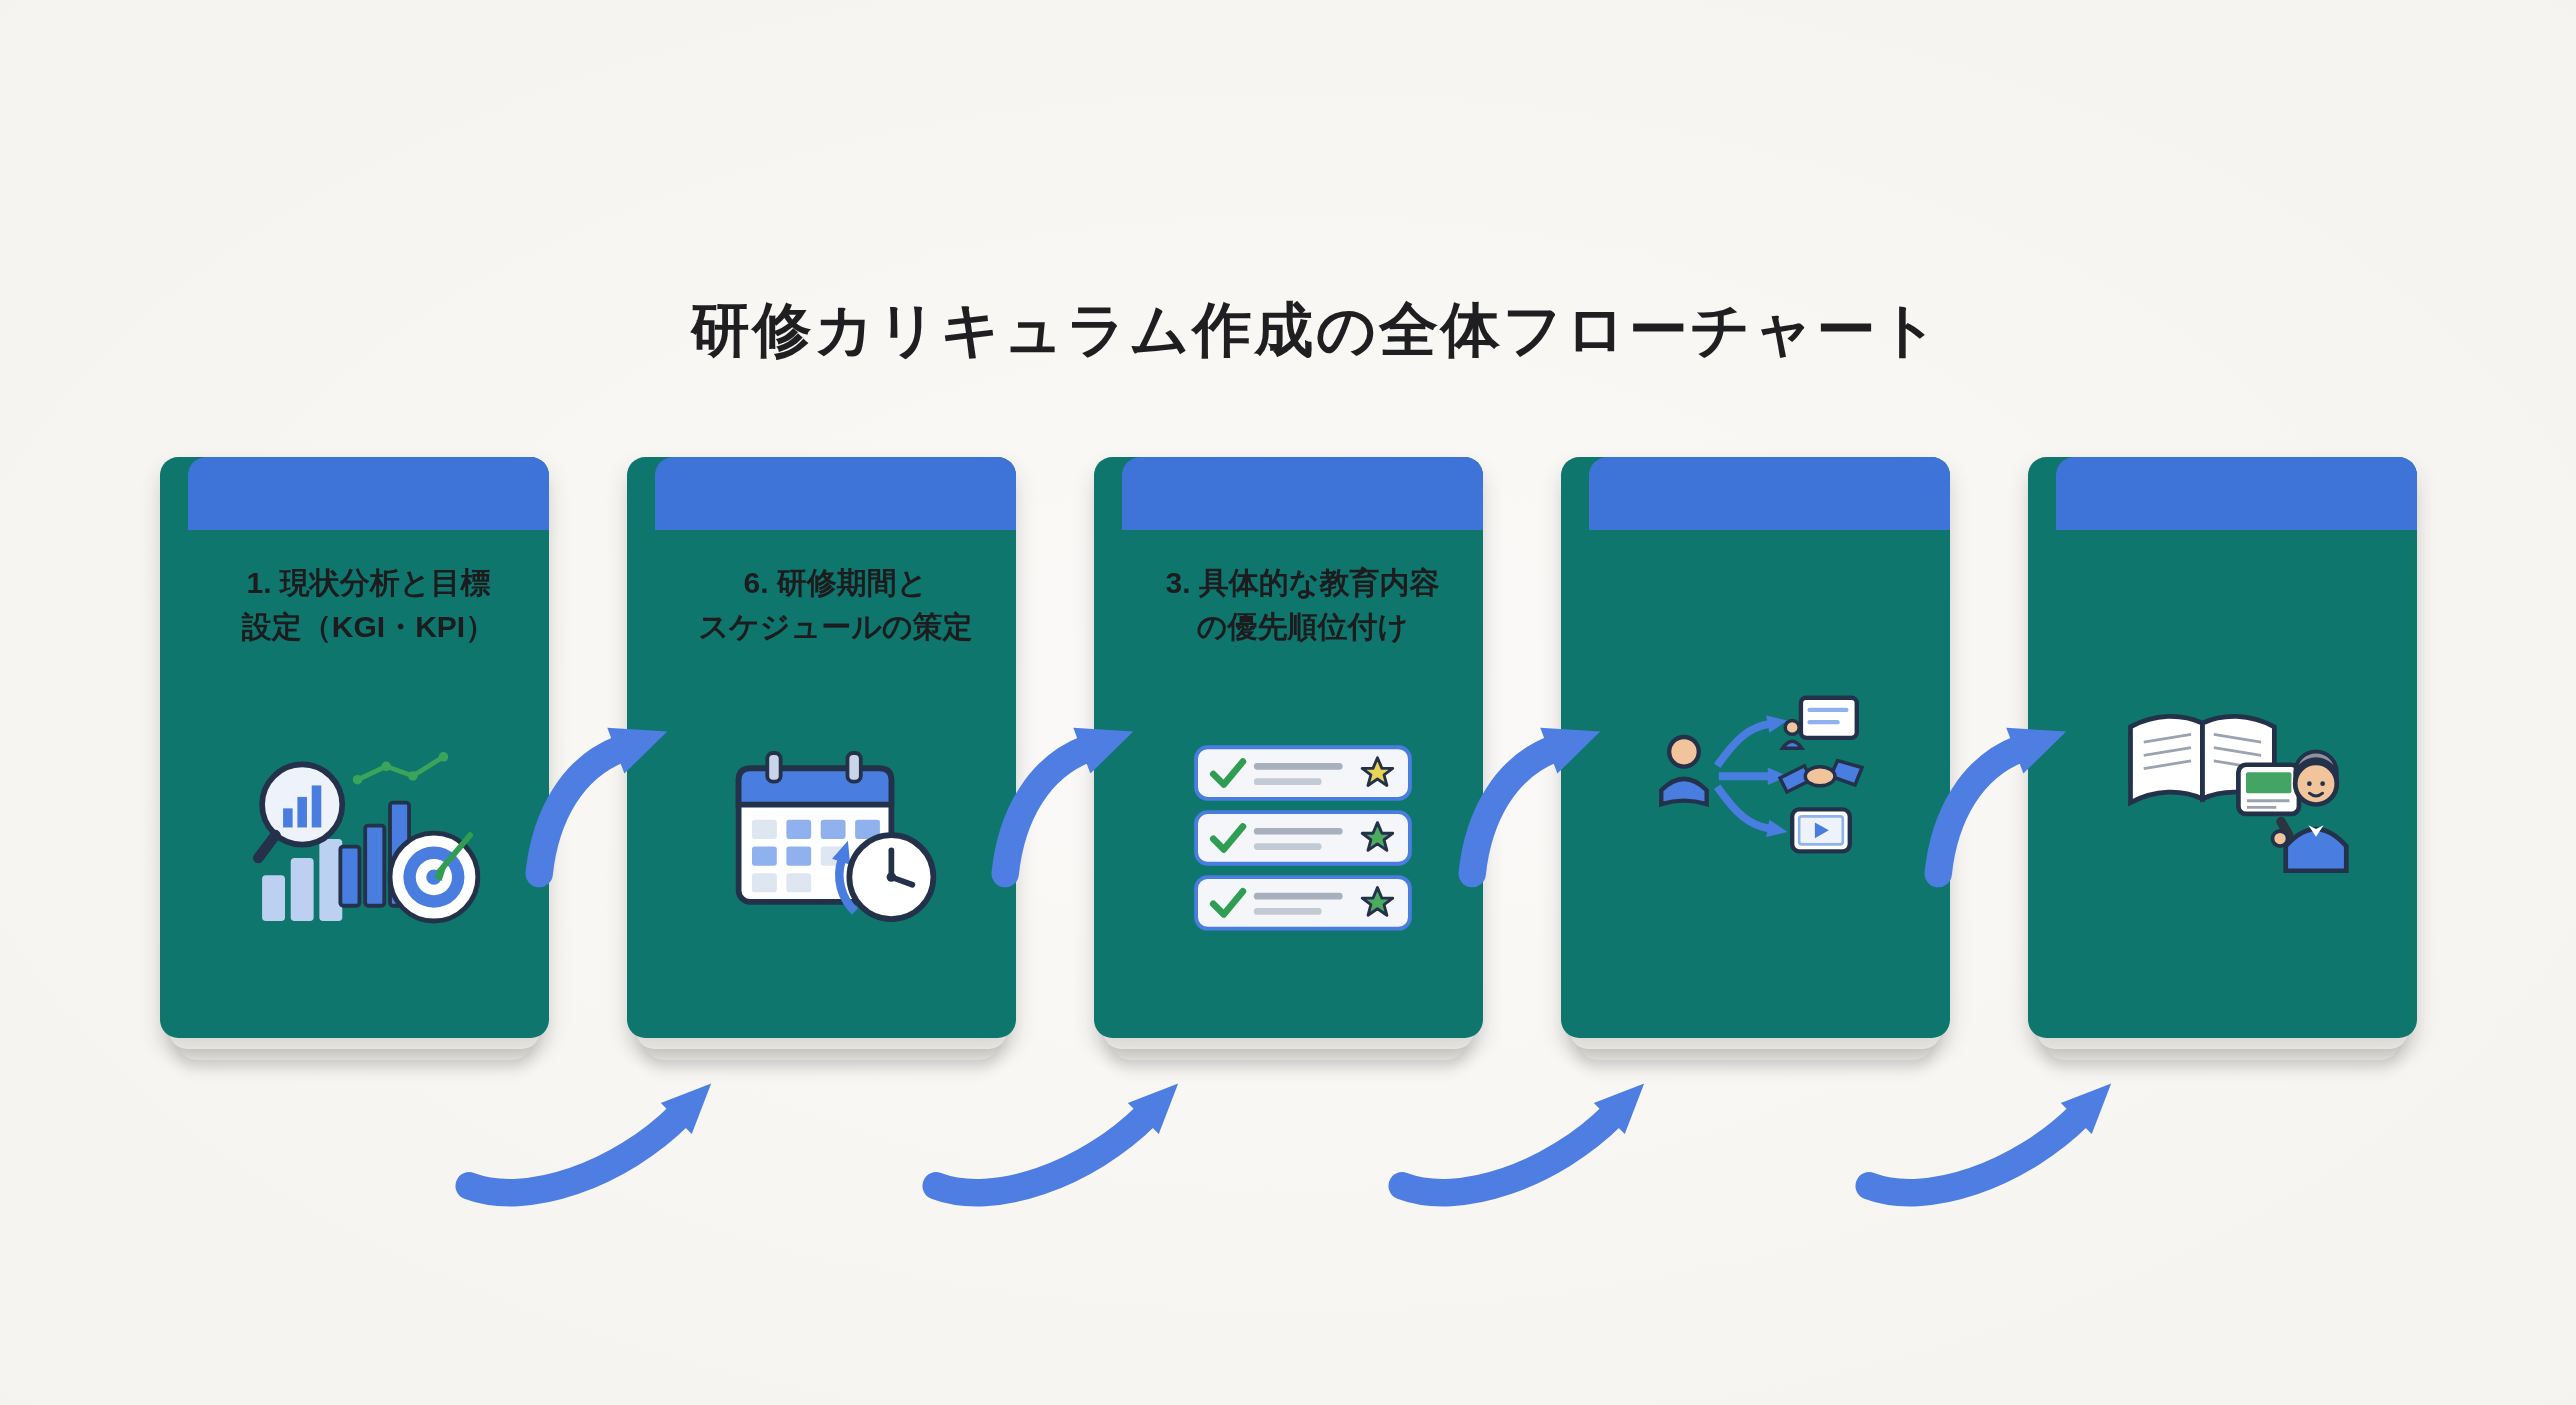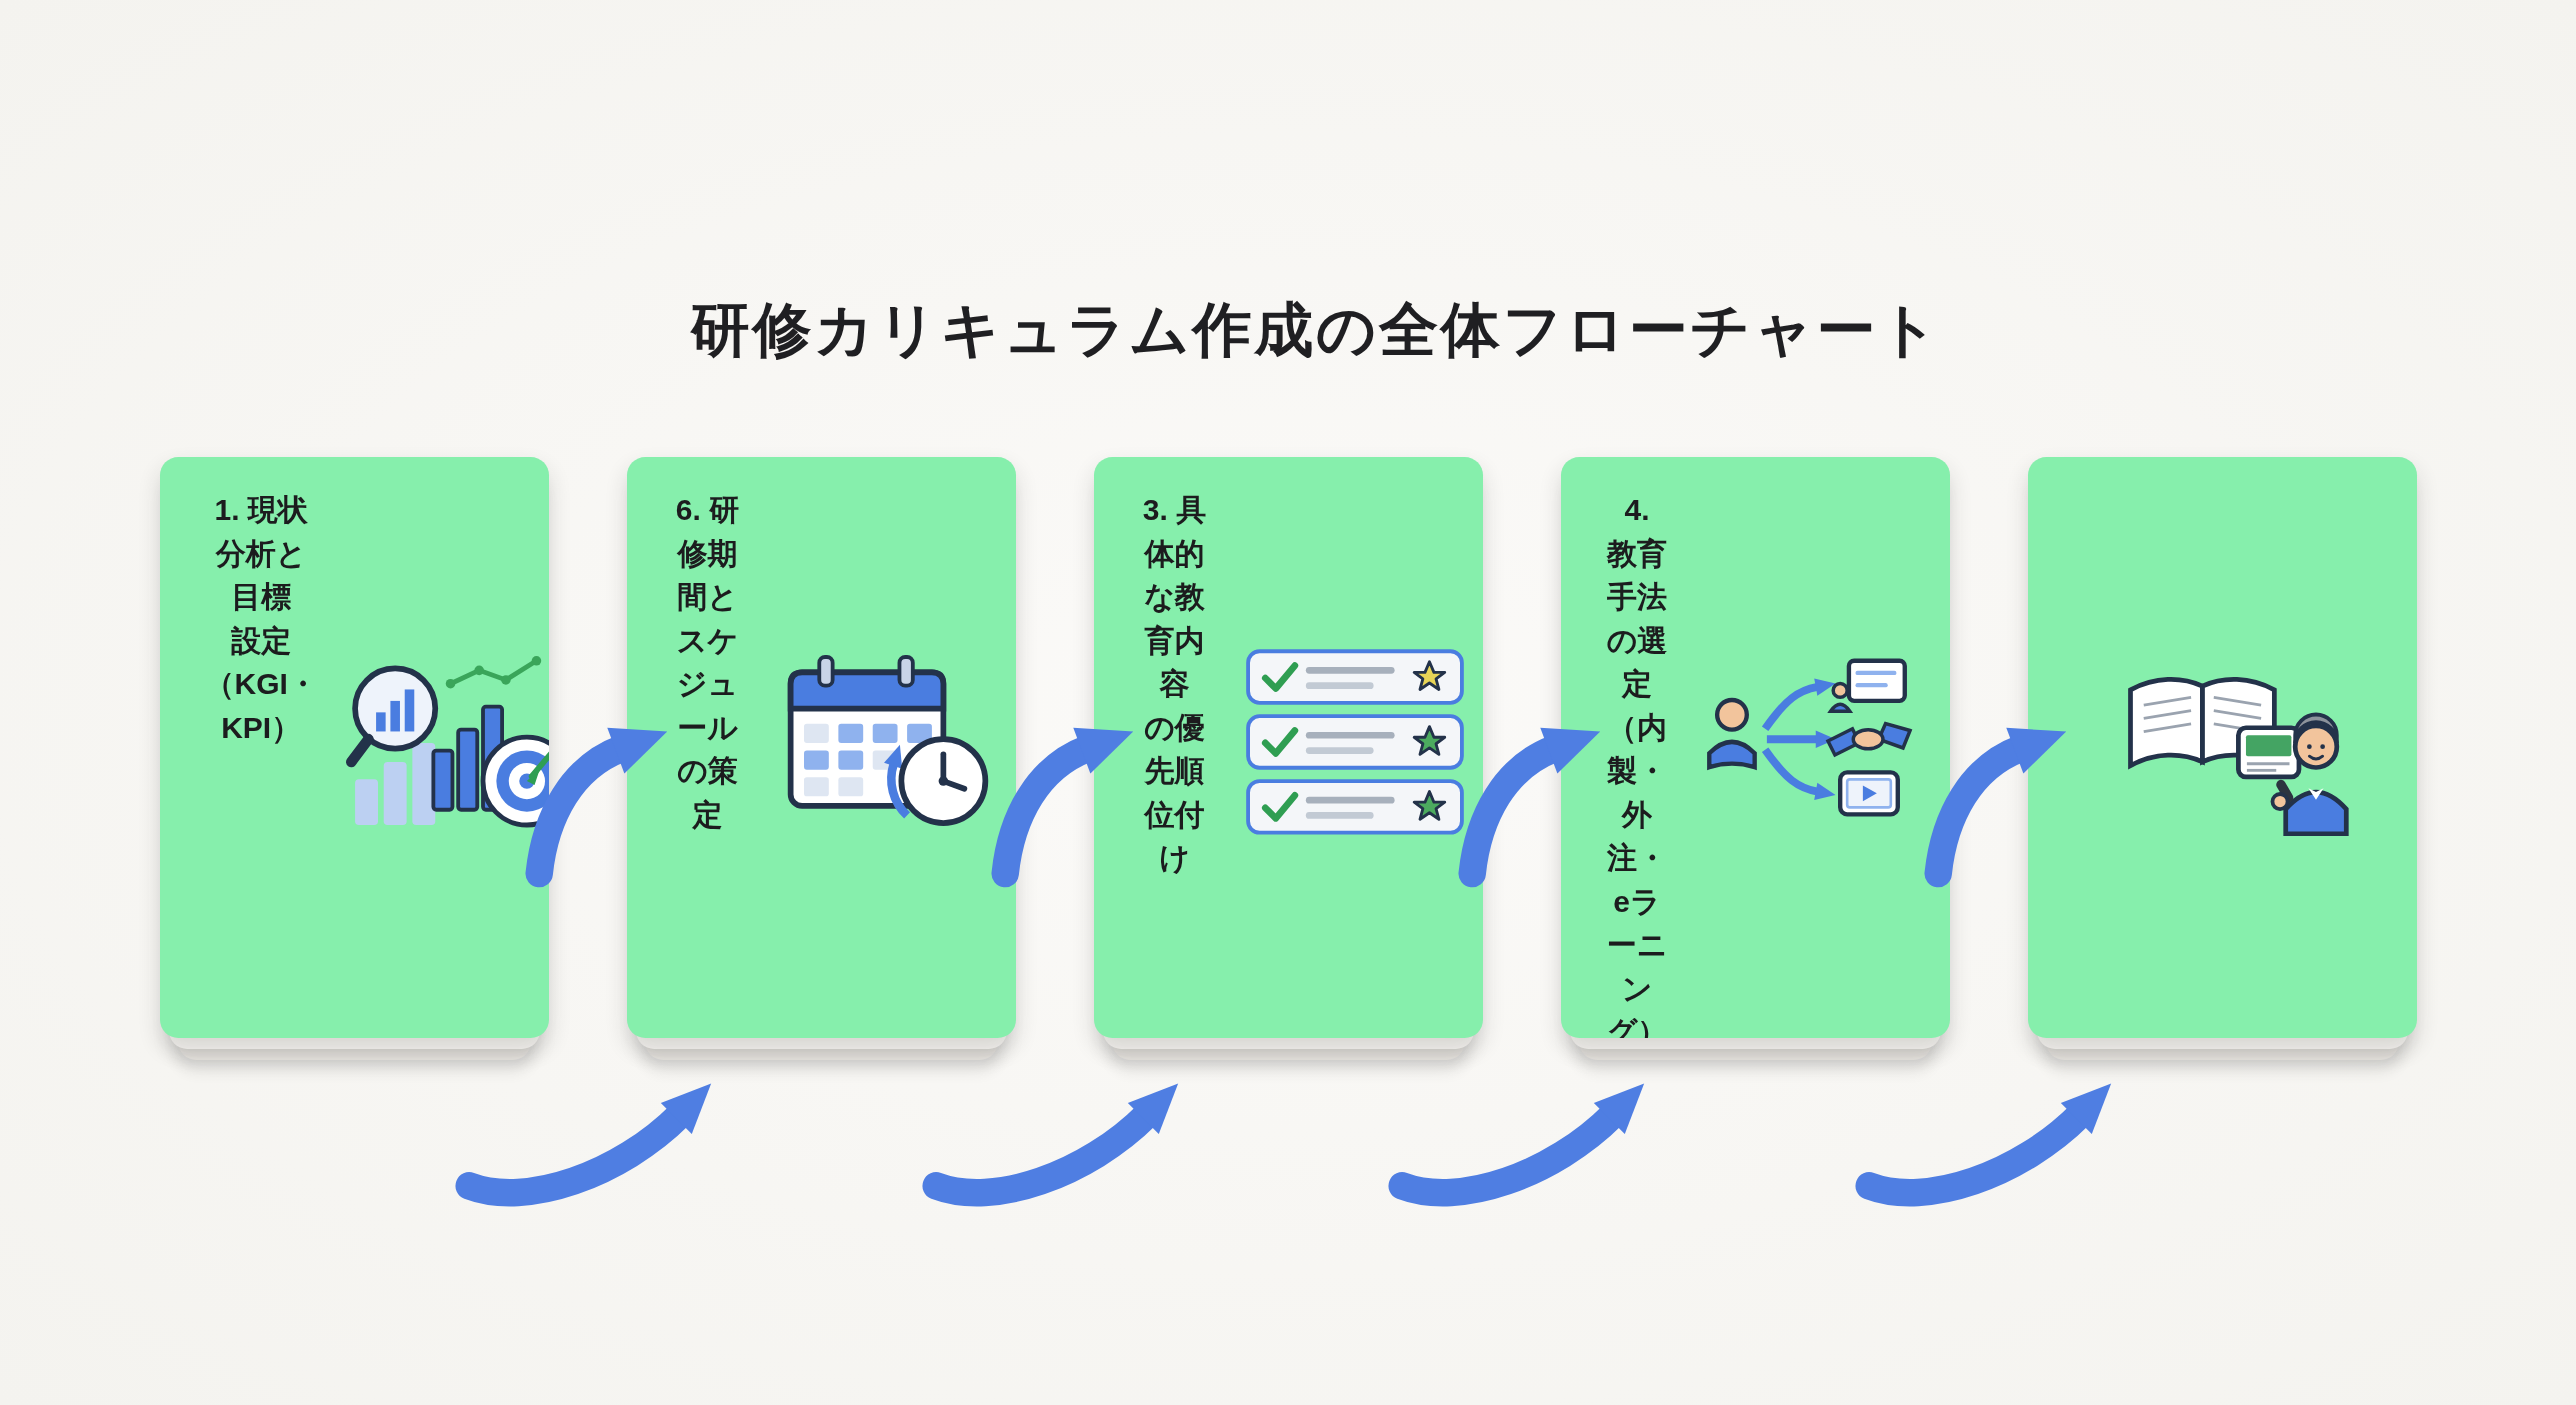--- a/index.html
+++ b/index.html
@@ -25,23 +25,23 @@
     background:#f0ede8; border-radius:18.3px;
     box-shadow:0 9.1px 14.6px rgba(40,40,40,.12);
   }
   .card-back1 {
     position:absolute; left:9.1px; right:9.1px; top:12.8px; bottom:-11px;
     background:#f8f6f2; border-radius:18.3px;
     box-shadow:0 9.1px 16.5px rgba(40,40,40,.14);
   }
   .card-main {
     position:absolute; inset:0;
-    background:#86efac; border-radius:18.3px;
+    background:#0f766e; border-radius:18.3px;
     box-shadow:0 11px 22px rgba(40,40,40,.16);
-    display:flex; flex-direction:row; overflow:hidden;padding-left:28px;
+    display:flex; flex-direction:column; overflow:hidden;padding-left:28px;
   }
   .card-header {
     height:73px; flex:none;
     background:#3e73d8;
     border-radius:18.3px 18.3px 0 0;
   }
   .card-label {
     padding:31px 16.5px 0;
     text-align:center;
     font-size:30px; font-weight:bold; line-height:1.45;
@@ -174,23 +174,20 @@
         </svg>
       </div>
     </div>
   </div>
 
   <div class="card">
     <div class="card-back2"></div>
     <div class="card-back1"></div>
     <div class="card-main">
       <div class="card-header"></div>
-      <div class="card-label">4. 教育手法の選定
-（内製・外注・
-eラーニング）</div>
       <div class="card-icon">
         <svg width="265" height="192" viewBox="0 0 280 220">
 
           <circle cx="42" cy="80" r="17" fill="#f2c49c" stroke="#23324a" stroke-width="5"></circle>
           <path d="M16,124 Q42,98 68,124 L68,140 Q42,132 16,140 Z" fill="#4a7de0" stroke="#23324a" stroke-width="5"></path>
 
           <path d="M80,96 C104,62 118,52 140,48" fill="none" stroke="#4a7de0" stroke-width="9" marker-end="url(#ahs)"></path>
           <path d="M82,108 C104,108 118,108 140,108" fill="none" stroke="#4a7de0" stroke-width="9" marker-end="url(#ahs)"></path>
           <path d="M80,120 C104,154 118,164 140,168" fill="none" stroke="#4a7de0" stroke-width="9" marker-end="url(#ahs)"></path>
 

